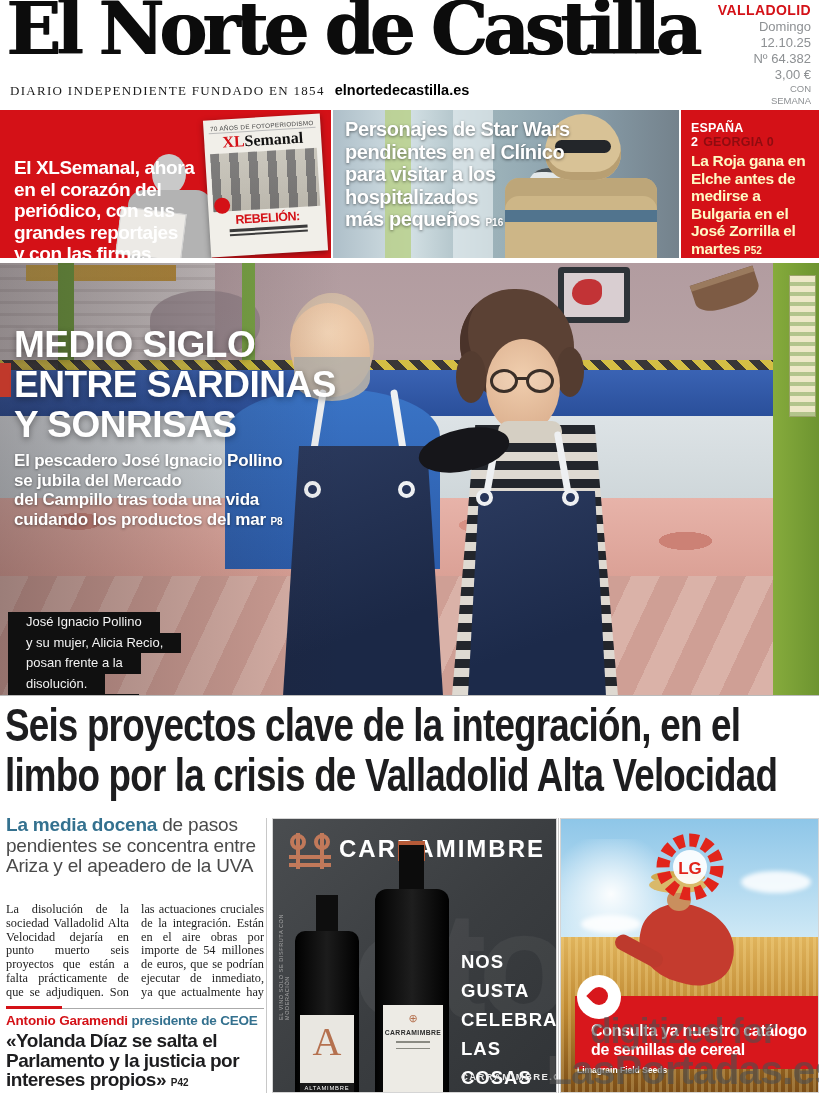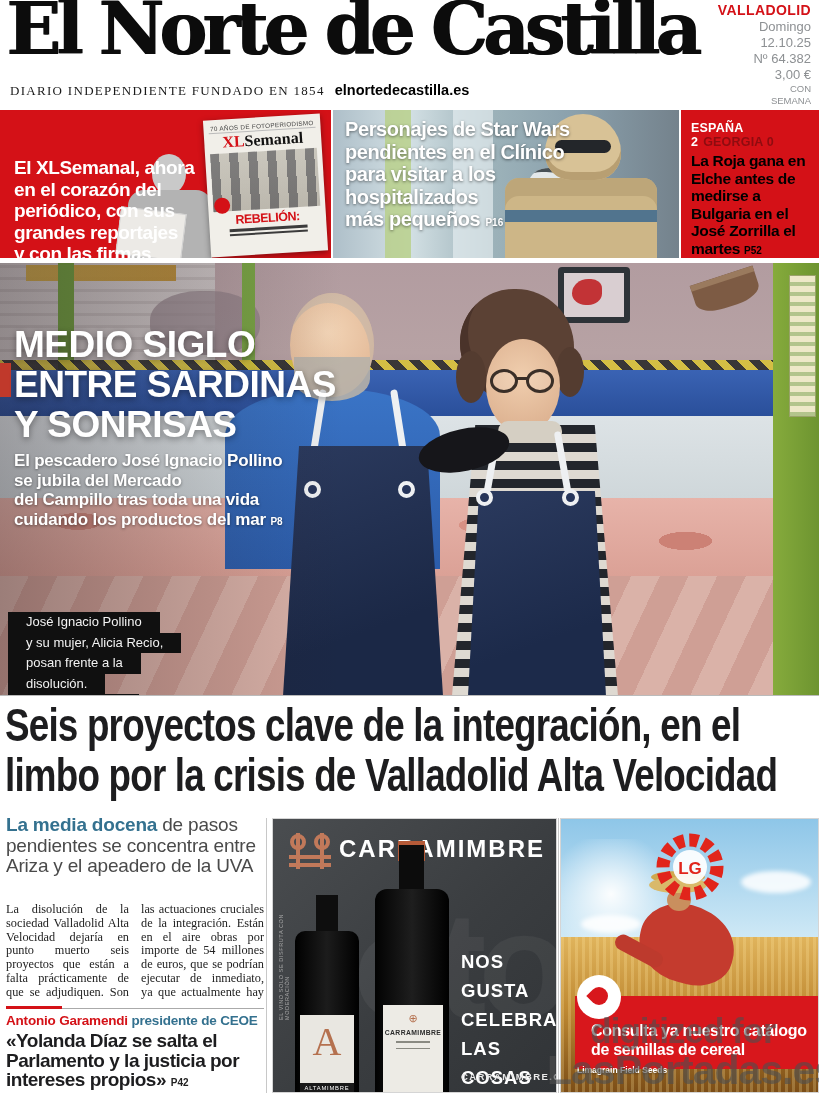--- a/index.html
+++ b/index.html
@@ -49,21 +49,21 @@
   .trooper-visor { position:absolute; right:54px; top:26px; width:56px; height:13px; background:#23262a; border-radius:7px; }
   .trooper-body { position:absolute; right:8px; top:64px; width:152px; height:80px; background:#cdb687; border-radius:14px 14px 0 0; box-shadow:inset 0 18px 0 #bda679; }
   .trooper-band { position:absolute; right:8px; top:96px; width:152px; height:12px; background:#51748e; }
   .promo-center-headline { position:absolute; left:12px; top:8px; color:#fff; font-weight:900;
     font-size:20px; line-height:22.5px; letter-spacing:-.4px; text-shadow:0 1px 3px rgba(0,0,0,.5); }
 
   .promo-right { position:absolute; left:681px; top:110px; width:138px; height:148px; background:#d41117; padding:11px 10px; }
   .score { font-weight:900; font-size:12.5px; letter-spacing:.2px; }
   .score-home { color:#fff; }
   .score-away { color:#8e0c10; margin-left:5px; }
-  .promo-right-headline { margin-top:3px; color:#000000; font-weight:900; font-size:15.5px; line-height:17.5px; letter-spacing:-.3px; width:120px; }
+  .promo-right-headline { margin-top:3px; color:#fef9c3; font-weight:900; font-size:15.5px; line-height:17.5px; letter-spacing:-.3px; width:120px; }
 
   .pref { font-size:10px; font-weight:bold; letter-spacing:0; }
 
   
   .hero { position:absolute; left:0; top:263px; width:819px; height:433px; overflow:hidden;
     background:linear-gradient(#b29ca0 0,#b7a2a4 90px,#a8929a 140px,#cdb4ae 150px); border-bottom:1px solid #bbb; }
   .hero-shutter { position:absolute; left:0; top:0; width:215px; height:110px;
     background:repeating-linear-gradient(0deg,#cfcccb 0 9px,#bdb9b8 9px 12px); opacity:.8; }
   .hero-sign { position:absolute; left:26px; top:2px; width:150px; height:16px; background:linear-gradient(90deg,#c9a23c,#b5872e); opacity:.9; }
   .hero-post1 { position:absolute; left:58px; top:0; width:16px; height:132px; background:#6f9c3f; }

